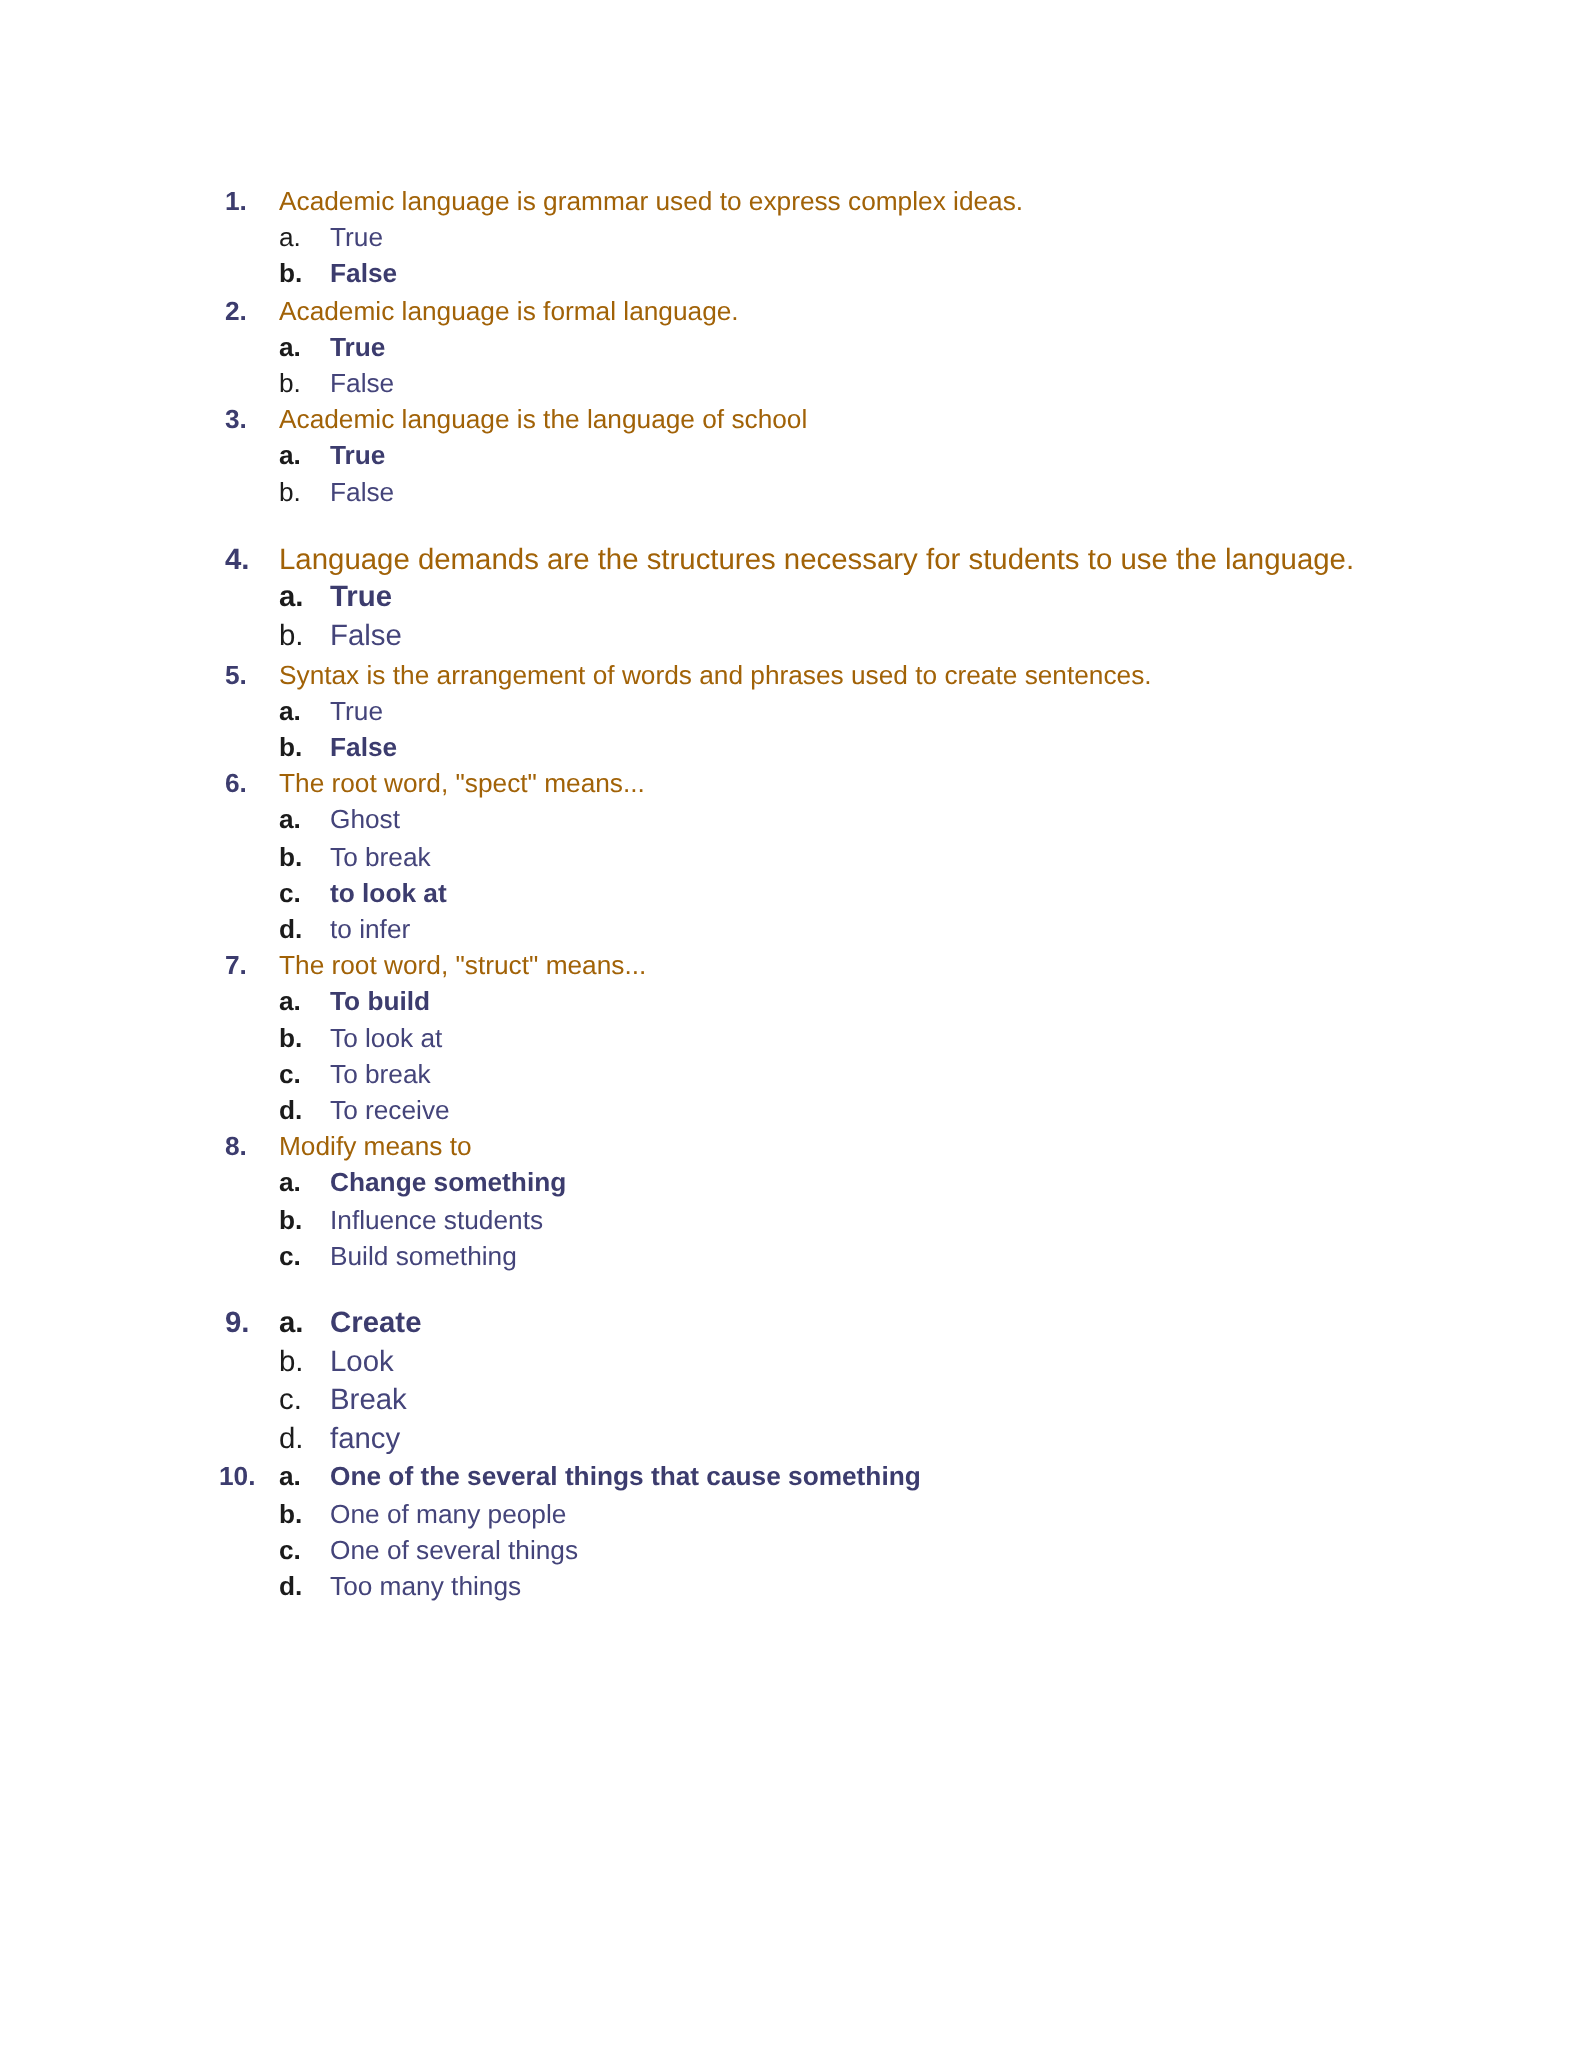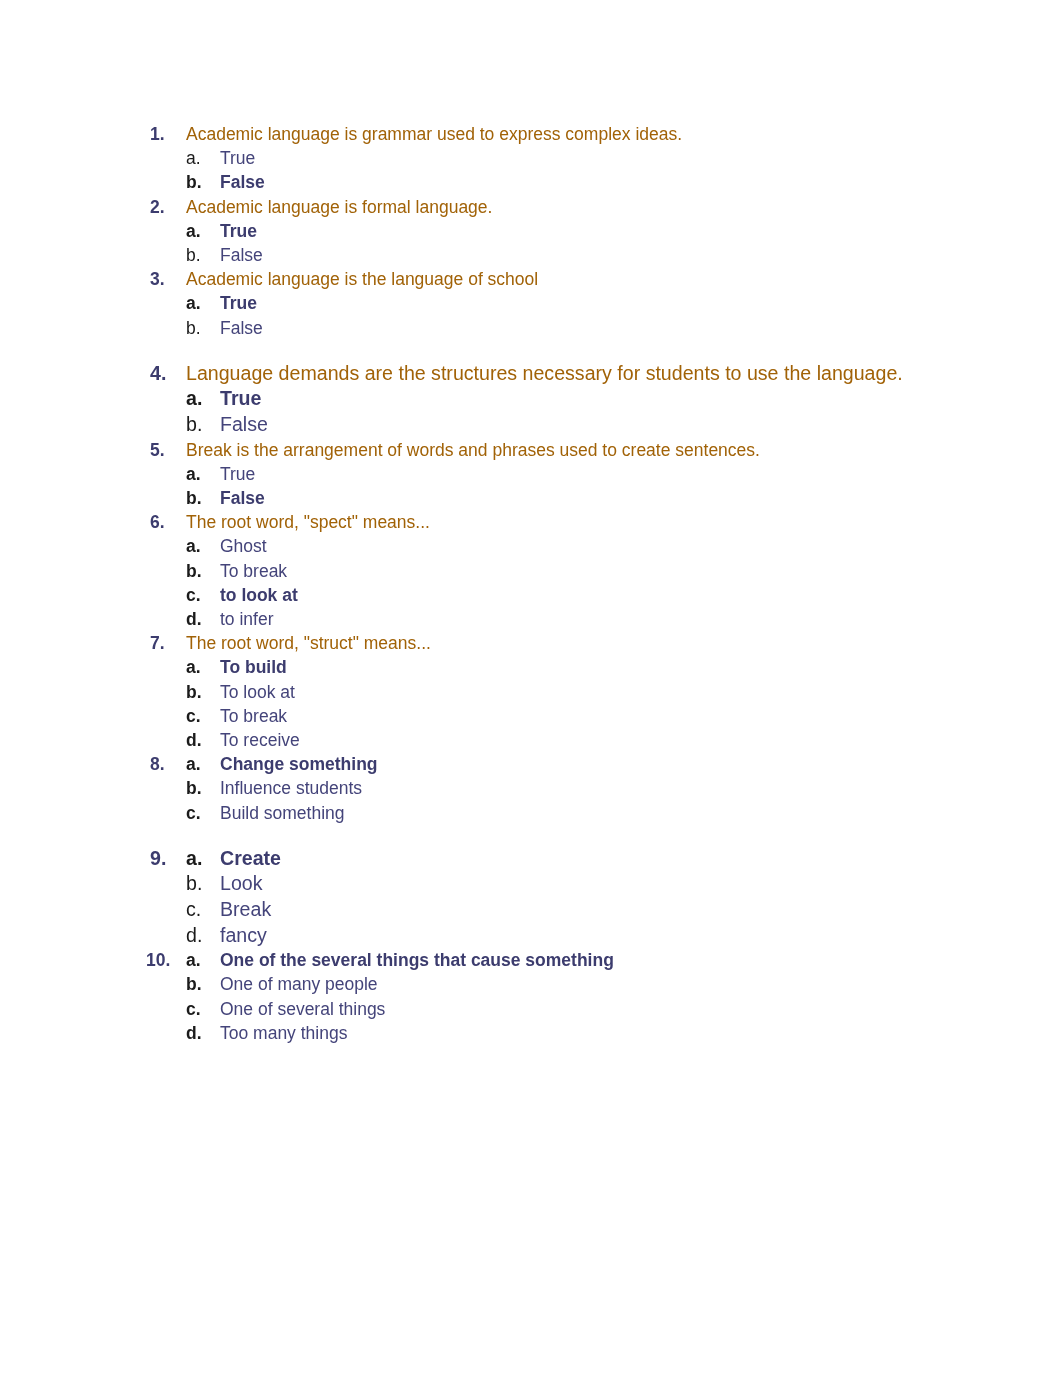--- a/index.html
+++ b/index.html
@@ -150,21 +150,21 @@
             <span class="opt-text b">True</span>
           </li>
           <li class="opt">
             <span class="opt-mark">b.</span>
             <span class="opt-text">False</span>
           </li>
         </ul>
       </div>
       <div class="q-item sz-n">
         <span class="q-num">5.</span>
-        <span class="q-text">Break is the arrangement of words and phrases used to create sentences.</span>
+        <span class="q-text">Syntax is the arrangement of words and phrases used to create sentences.</span>
         <ul class="opts">
           <li class="opt">
             <span class="opt-mark b">a.</span>
             <span class="opt-text">True</span>
           </li>
           <li class="opt">
             <span class="opt-mark b">b.</span>
             <span class="opt-text b">False</span>
           </li>
         </ul>
@@ -208,20 +208,21 @@
             <span class="opt-text">To break</span>
           </li>
           <li class="opt">
             <span class="opt-mark b">d.</span>
             <span class="opt-text">To receive</span>
           </li>
         </ul>
       </div>
       <div class="q-item sz-n">
         <span class="q-num">8.</span>
+        <span class="q-text">Modify means to</span>
         <ul class="opts">
           <li class="opt">
             <span class="opt-mark b">a.</span>
             <span class="opt-text b">Change something</span>
           </li>
           <li class="opt">
             <span class="opt-mark b">b.</span>
             <span class="opt-text">Influence students</span>
           </li>
           <li class="opt">

